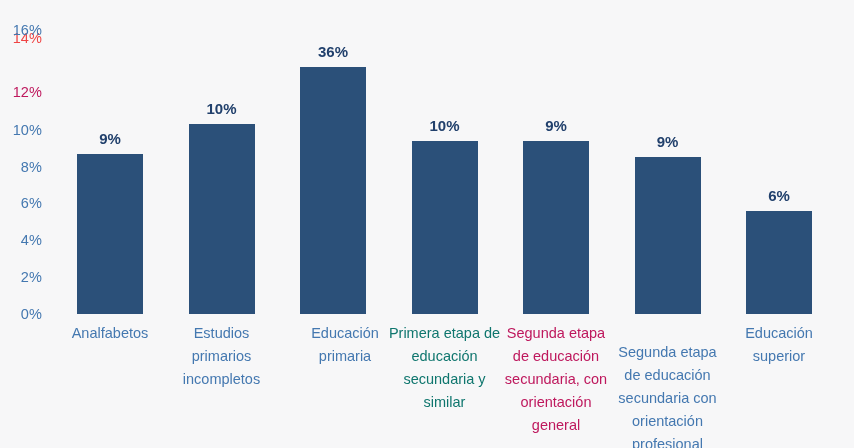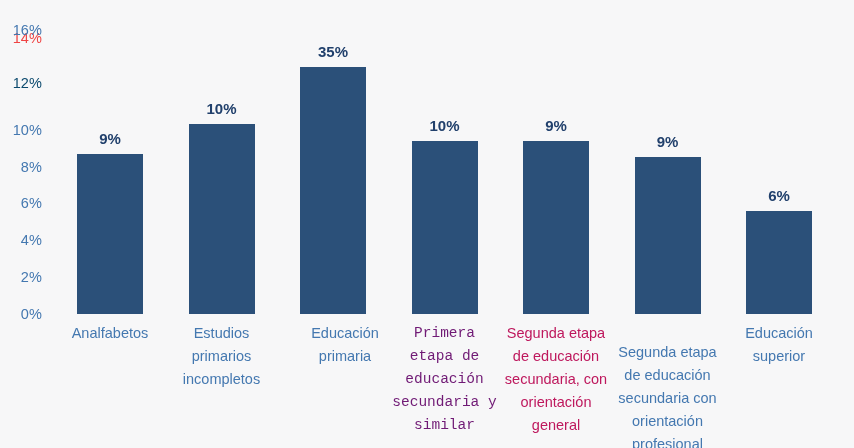--- a/index.html
+++ b/index.html
@@ -95,37 +95,37 @@
 
 <div id="chart-root">
 
   <div id="y-axis">
       <div class="y-tick" style="top: 314px; color: rgb(68, 120, 176);">0%</div>
       <div class="y-tick" style="top: 277.125px; color: rgb(68, 120, 176);">2%</div>
       <div class="y-tick" style="top: 240.25px; color: rgb(68, 120, 176);">4%</div>
       <div class="y-tick" style="top: 203.375px; color: rgb(68, 120, 176);">6%</div>
       <div class="y-tick" style="top: 166.5px; color: rgb(68, 120, 176);">8%</div>
       <div class="y-tick" style="top: 129.625px; color: rgb(68, 120, 176);">10%</div>
-      <div class="y-tick" style="top: 83px; color: #0c4a6e;">12%</div>
+      <div class="y-tick" style="top: 92px; color: #be185d;">12%</div>
       <div class="y-tick" style="top: 38px; color: #ef4444;">14%</div>
       <div class="y-tick" style="top: 30px; color: rgb(68, 120, 176);">16%</div>
     </div>
 
   <div id="plot-area">
       <div class="bar-slot" style="left: 29px;">
         <div class="bar" style="height: 160.406px; background: rgb(43, 80, 121);"></div>
         <div class="bar-label" style="color: rgb(33, 64, 108); bottom: 167.406px;">9%</div>
       </div>
       <div class="bar-slot" style="left: 140.5px;">
         <div class="bar" style="height: 189.906px; background: rgb(43, 80, 121);"></div>
         <div class="bar-label" style="color: rgb(33, 64, 108); bottom: 196.906px;">10%</div>
       </div>
       <div class="bar-slot" style="left: 252px;">
         <div class="bar" style="height: 247.062px; background: rgb(43, 80, 121);"></div>
-        <div class="bar-label" style="color: rgb(33, 64, 108); bottom: 254.062px;">35%</div>
+        <div class="bar-label" style="color: rgb(33, 64, 108); bottom: 254.062px;">36%</div>
       </div>
       <div class="bar-slot" style="left: 363.5px;">
         <div class="bar" style="height: 173.312px; background: rgb(43, 80, 121);"></div>
         <div class="bar-label" style="color: rgb(33, 64, 108); bottom: 180.312px;">10%</div>
       </div>
       <div class="bar-slot" style="left: 475px;">
         <div class="bar" style="height: 173.312px; background: rgb(43, 80, 121);"></div>
         <div class="bar-label" style="color: rgb(33, 64, 108); bottom: 180.312px;">9%</div>
       </div>
       <div class="bar-slot" style="left: 586.5px;">
@@ -135,19 +135,19 @@
       <div class="bar-slot" style="left: 698px;">
         <div class="bar" style="height: 103.25px; background: rgb(43, 80, 121);"></div>
         <div class="bar-label" style="color: rgb(33, 64, 108); bottom: 110.25px;">6%</div>
       </div>
     </div>
 
   <div id="category-axis">
       <div class="cat-label" style="left: 117.5px; width: 112px; color: rgb(68, 120, 176);">Estudios primarios incompletos</div>
       <div class="cat-label" style="left: 6px; width: 112px; color: rgb(68, 120, 176);">Analfabetos</div>
       <div class="cat-label" style="left: 241px; width: 112px; color: rgb(68, 120, 176);">Educación primaria</div>
-      <div class="cat-label" style="left: 340.5px; width: 112px; color: #701a75; font-family: Liberation Mono, monospace;">Primera etapa de educación secundaria y similar</div>
+      <div class="cat-label" style="left: 340.5px; width: 112px; color: #0f766e;">Primera etapa de educación secundaria y similar</div>
       <div class="cat-label" style="left: 452px; width: 112px; color: #be185d;">Segunda etapa de educación secundaria, con orientación general</div>
       <div class="cat-label" style="left: 563.5px; width: 112px; color: rgb(68, 120, 176); margin-top: 19px;">Segunda etapa de educación secundaria con orientación profesional</div>
       <div class="cat-label" style="left: 675px; width: 112px; color: rgb(68, 120, 176);">Educación superior</div>
     </div>
 
 </div>
 
 </body></html>

